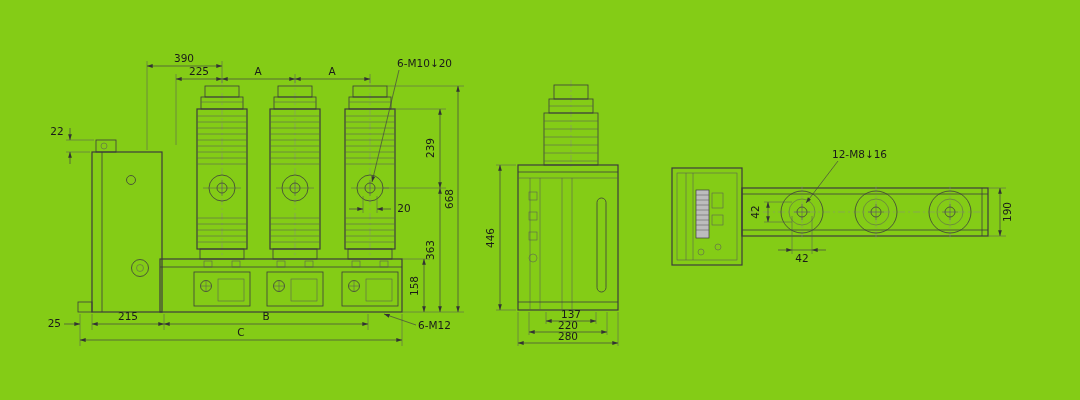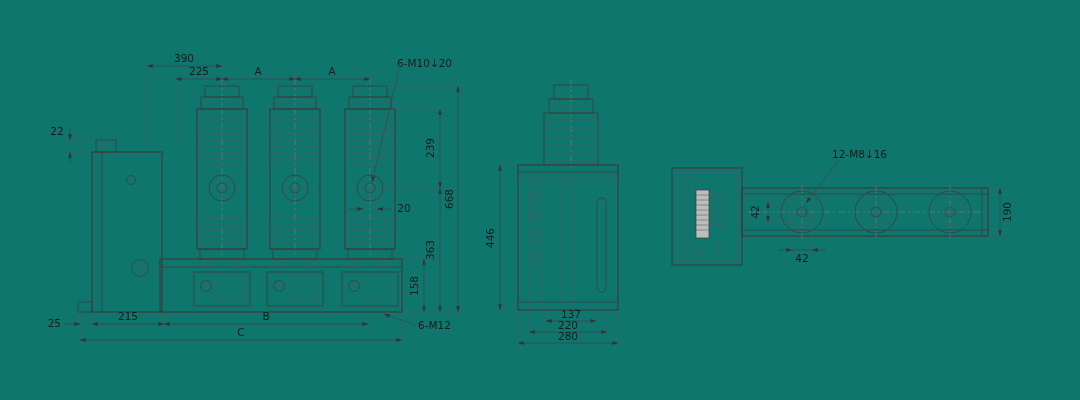--- a/index.html
+++ b/index.html
@@ -1,17 +1,17 @@
 <!DOCTYPE html>
 <html><head>
 <meta charset="utf-8">
 <style>
   html,body { margin:0; padding:0; background:#ffffff; }
   body { width:1080px; height:400px; overflow:hidden; }
-  .canvas { width:1080px; height:400px; position:relative; background:#0f766e; }
+  .canvas { width:1080px; height:400px; position:relative; background:#84cc16; }
   svg { display:block; }
   svg text { font-family:"DejaVu Sans", sans-serif; font-size:10.5px; fill:#1a1a1a; }
   .ol  { fill:none; stroke:#3c3c3c; stroke-width:1.2; }
   .md  { fill:none; stroke:#3c3c3c; stroke-width:0.8; }
   .th  { fill:none; stroke:#5a5a5a; stroke-width:0.55; }
   .dim { fill:none; stroke:#444444; stroke-width:0.7; }
   .cl  { fill:none; stroke:#888888; stroke-width:0.5; stroke-dasharray:7 3 2 3; }
   .fillgray { fill:#bdbdbd; stroke:#3c3c3c; stroke-width:0.7; }
 </style>
 </head>

